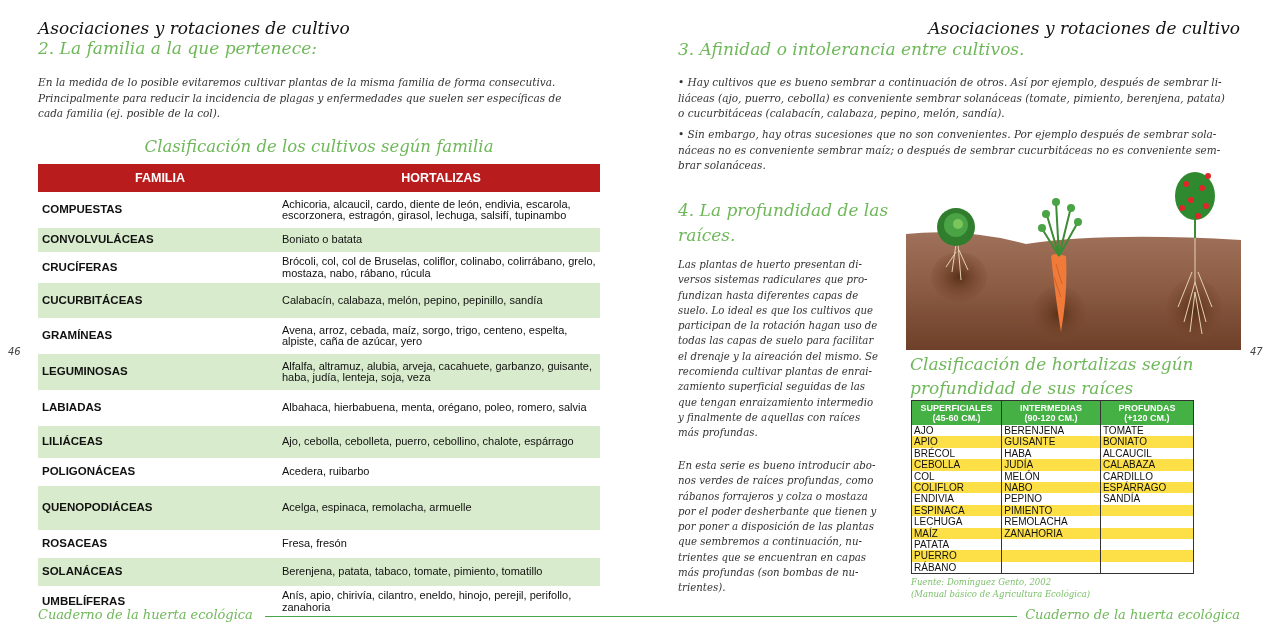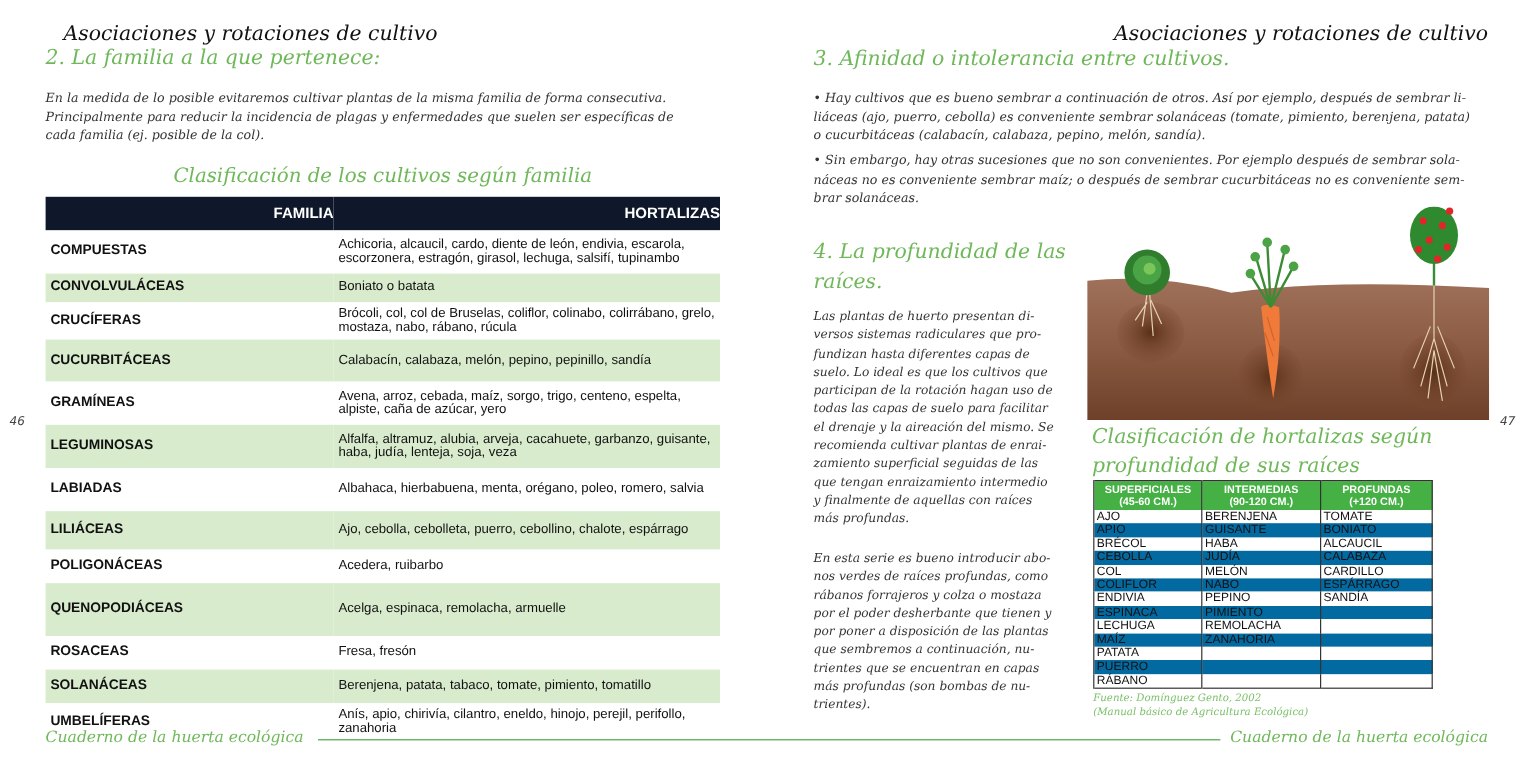--- a/index.html
+++ b/index.html
@@ -1,45 +1,45 @@
 <!DOCTYPE html>
 <html><head>
 <meta charset="utf-8">
 <style>
   * { box-sizing: border-box; margin: 0; padding: 0; }
   html, body { width: 1280px; height: 641px; background: #ffffff; overflow: hidden; }
   body { position: relative; font-family: "DejaVu Sans", sans-serif; color: #222; }
   .script { font-family: "DejaVu Serif", serif; font-style: italic; }
 
-  .page-header { position: absolute; top: 18px; font-size: 17px; color: #111; margin-left: 15px; }
+  .page-header { position: absolute; top: 18px; font-size: 17px; color: #111; }
   .page-header.left { left: 38px; }
   .page-header.right { right: 40px; }
 
   .section-title { position: absolute; font-size: 17px; color: #6fb85a; }
   .body-text { position: absolute; font-size: 10.5px; line-height: 15.5px; color: #333; }
 
   .page-num { position: absolute; top: 346px; font-size: 10px; color: #444; font-style: italic; }
 
   
   .fam-title { position: absolute; left: 38px; width: 562px; top: 137px; text-align: center; font-size: 16.5px; color: #6fb85a; }
   table.fam { position: absolute; left: 38px; top: 164px; width: 562px; border-collapse: collapse; font-family: "Liberation Sans", sans-serif; }
-  table.fam th { background: #0f172a; color: #fff; text-align: right; font-size: 12.5px; font-weight: bold; height: 28px; padding-left: 4px; }
+  table.fam th { background: #b91c1c; color: #fff; text-align: center; font-size: 12.5px; font-weight: bold; height: 28px; padding-left: 4px; }
   table.fam td { font-size: 11px; line-height: 11.5px; padding: 0 4px; vertical-align: middle; color: #111; }
   table.fam td.fname { font-weight: bold; font-size: 11.5px; width: 240px; }
   table.fam tr.odd td { background: #ffffff; }
   table.fam tr.even td { background: #d8ebcc; }
 
   
   .illus { position: absolute; left: 906px; top: 172px; width: 335px; height: 178px; }
 
   .depth-title { position: absolute; left: 910px; top: 352px; width: 330px; font-size: 17px; line-height: 24px; color: #6fb85a; }
   table.depth { position: absolute; left: 911px; top: 400px; width: 283px; border-collapse: collapse; font-family: "Liberation Sans", sans-serif; border: 1px solid #333; }
   table.depth th { background: #45b043; color: #fff; font-size: 9px; font-weight: bold; line-height: 10px; padding: 2px 0; text-align: center; border-left: 1px solid #333; }
   table.depth td { font-size: 10px; height: 11.4px; line-height: 11.4px; padding: 0 2px; color: #111; border-left: 1px solid #333; margin-left: 35px; }
-  table.depth tr.even td { background: #0369a1; }
+  table.depth tr.even td { background: #fde047; }
   table.depth tr.odd td { background: #fff; }
 
   .source { position: absolute; left: 911px; top: 576px; font-size: 8.5px; line-height: 12px; color: #7cc06a; }
 
   .footer-text { position: absolute; top: 607px; font-size: 13px; color: #6fb85a; }
   .footer-line { position: absolute; top: 616px; height: 1px; background: #4aa54a; }
 </style>
 </head>
 <body>
 

